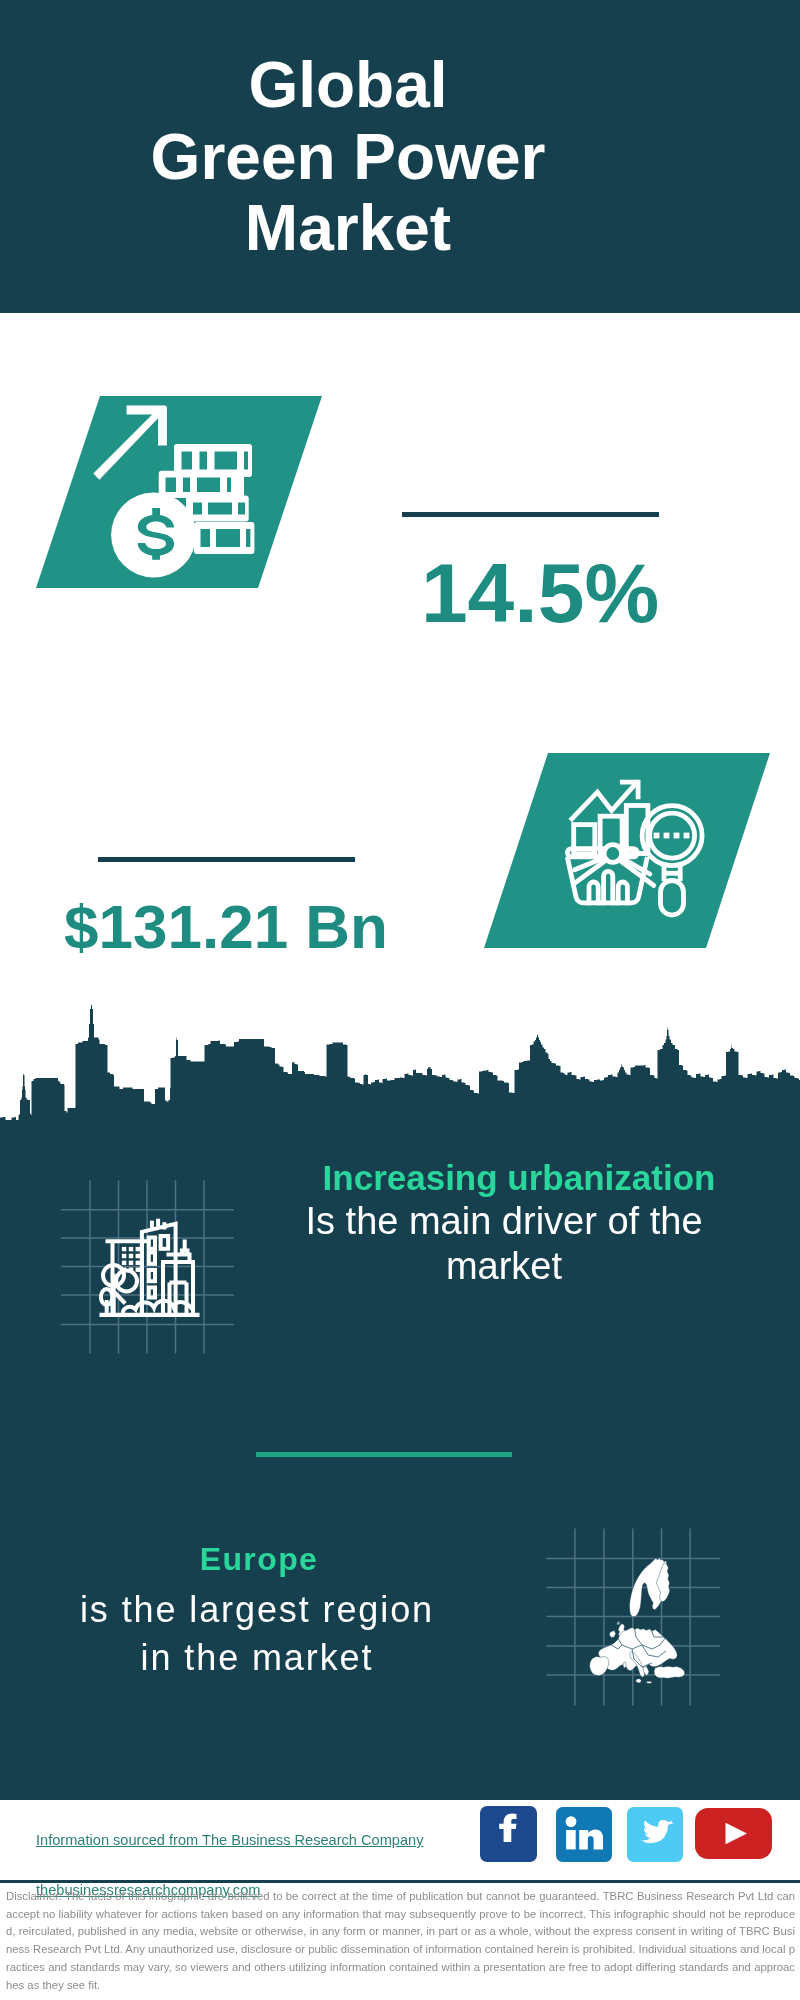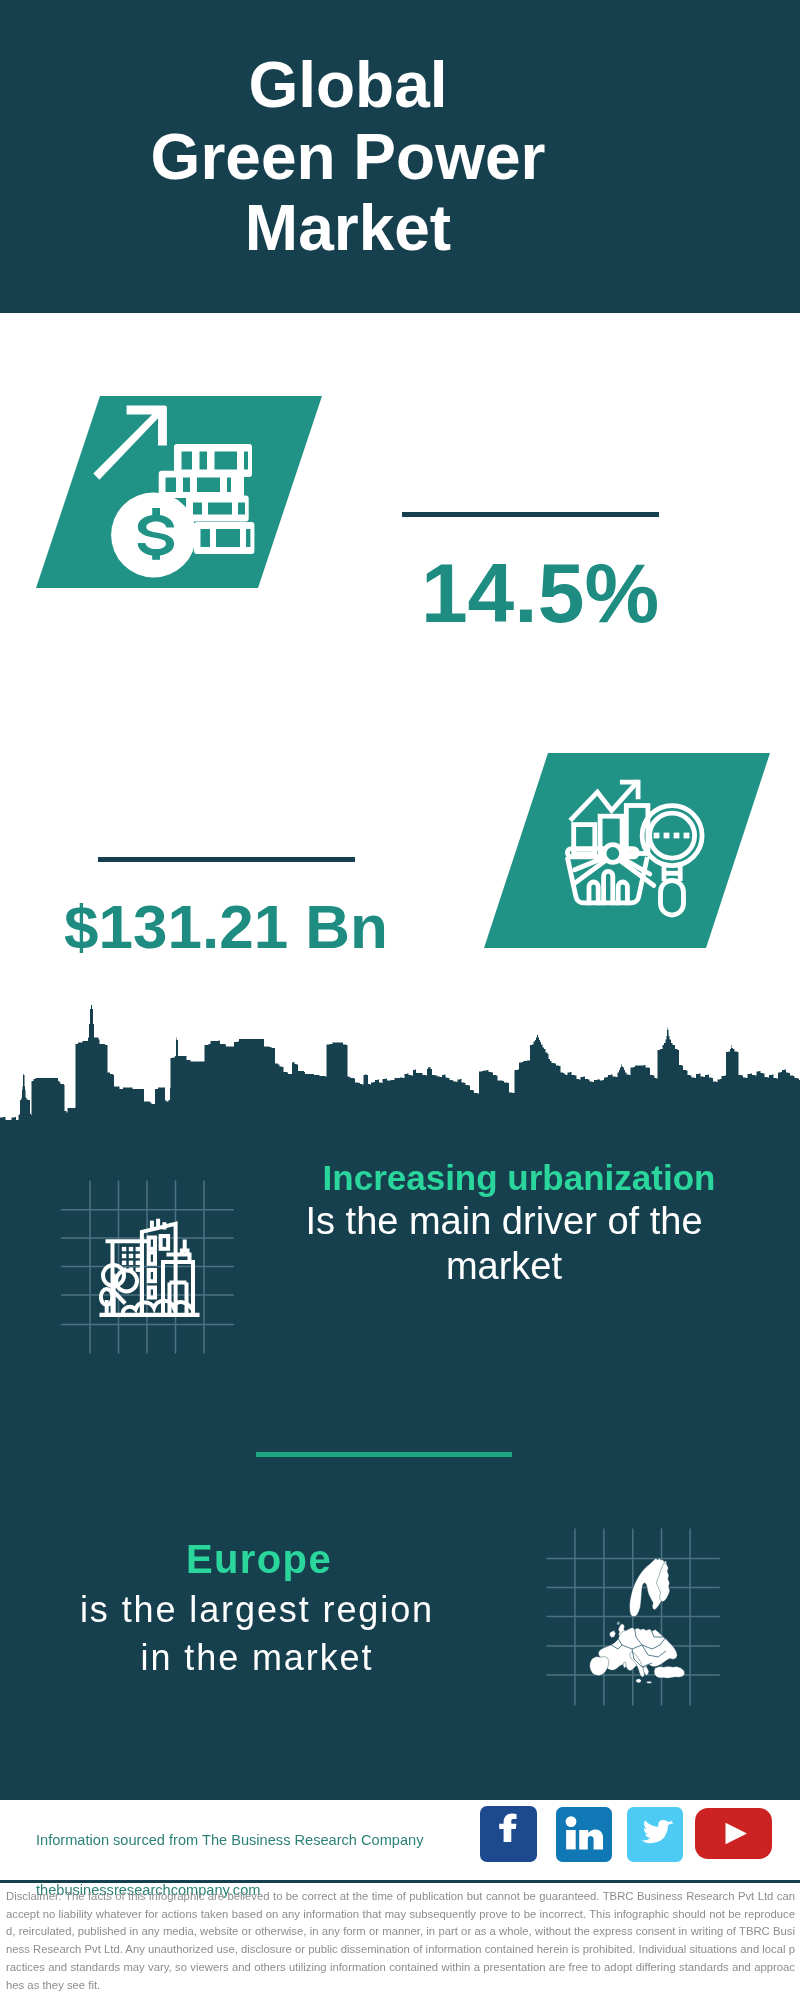--- a/index.html
+++ b/index.html
@@ -19,21 +19,21 @@
 .stat-rule{position:absolute;height:5px;background:#17404f;}
 .stat-value{position:absolute;color:#1e8c80;font-weight:bold;text-align:center;line-height:1;}
 
 
 .dark-section{position:absolute;left:0;top:1120px;width:800px;height:680px;background:#17404f;}
 .callout-title{position:absolute;text-align:center;color:#2ad69b;font-weight:bold;line-height:45px;}
 .callout-body{position:absolute;text-align:center;color:#fff;line-height:45px;}
 .mid-rule{position:absolute;height:5px;background:#1ea583;}
 
 
-.src-text{position:absolute;color:#2d8277;font-size:14.6px;line-height:26px;white-space:nowrap;}
+.src-text{position:absolute;color:#2d8277;font-size:14.6px;line-height:26px;white-space:nowrap;text-decoration:underline;}
 .footer-rule{position:absolute;left:0;width:800px;height:3px;background:#17404f;}
 .disclaimer{position:absolute;color:#8d8d8d;font-size:11.3px;line-height:17.7px;text-align:justify;word-break:break-all;}
 </style>
 </head>
 <body>
 
 <div class="page">
 
   <div class="header">
     <div class="header-title">
@@ -181,21 +181,21 @@
         <rect x="80.6" y="84.6" width="4.4" height="4.4"></rect>
       <rect x="66.9" y="91.5" width="4.4" height="4.4"></rect>
         <rect x="73.8" y="91.5" width="4.4" height="4.4"></rect>
         <rect x="80.6" y="91.5" width="4.4" height="4.4"></rect>
     </g>
     <path d="M44.5 138.9 H144.5" stroke="#ffffff" stroke-width="4.4" fill="none"></path>
   </svg>
 
   <div class="mid-rule" style="left:256px;top:1452px;width:256px;"></div>
 
-  <div class="callout-title" style="left:59px;top:1537px;width:400px;font-size:40px;letter-spacing:1.4px;">Europe</div>
+  <div class="callout-title" style="left:59px;top:1537px;width:400px;font-size:32px;letter-spacing:1.4px;">Europe</div>
   <div class="callout-body" style="left:57px;top:1586px;width:400px;font-size:36px;letter-spacing:1.9px;line-height:48px;">
     <div>is the largest region</div>
     <div>in the market</div>
   </div>
 
   <svg class="abs" style="left:546px;top:1528px;" width="180" height="182" viewBox="0 0 180 182">
     <g stroke="#4d7182" stroke-width="1.5" fill="none">
       <path d="M28.9 0.5V177.6M57.9 0.5V177.6M86.8 0.5V177.6M115.5 0.5V177.6M144.1 0.5V177.6"></path>
       <path d="M0.4 30.6H173.9M0.4 59.6H173.9M0.4 88.6H173.9M0.4 118H173.9M0.4 147.1H173.9"></path>
     </g>

